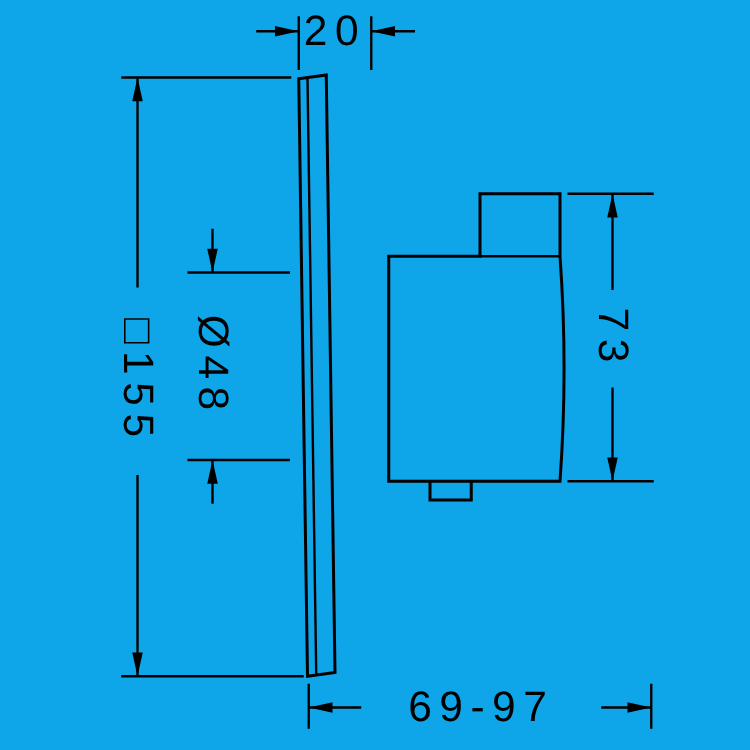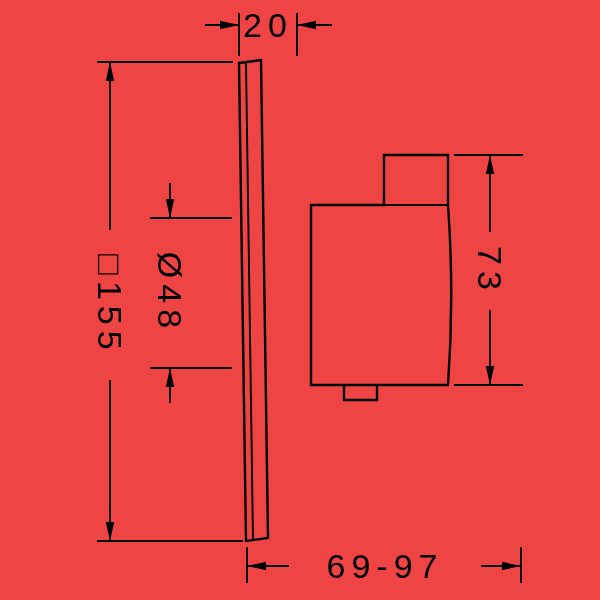--- a/index.html
+++ b/index.html
@@ -3,21 +3,21 @@
 <meta charset="utf-8">
 <style>
   html, body {
     margin: 0;
     padding: 0;
     background: #ffffff;
   }
   .stage {
     width: 600px;
     height: 600px;
-    background: #ef4444;
+    background: #0ea5e9;
     position: relative;
     font-family: "Liberation Sans", sans-serif;
   }
   svg {
     display: block;
   }
   .outline {
     fill: none;
     stroke: #000000;
     stroke-width: 2.4;

